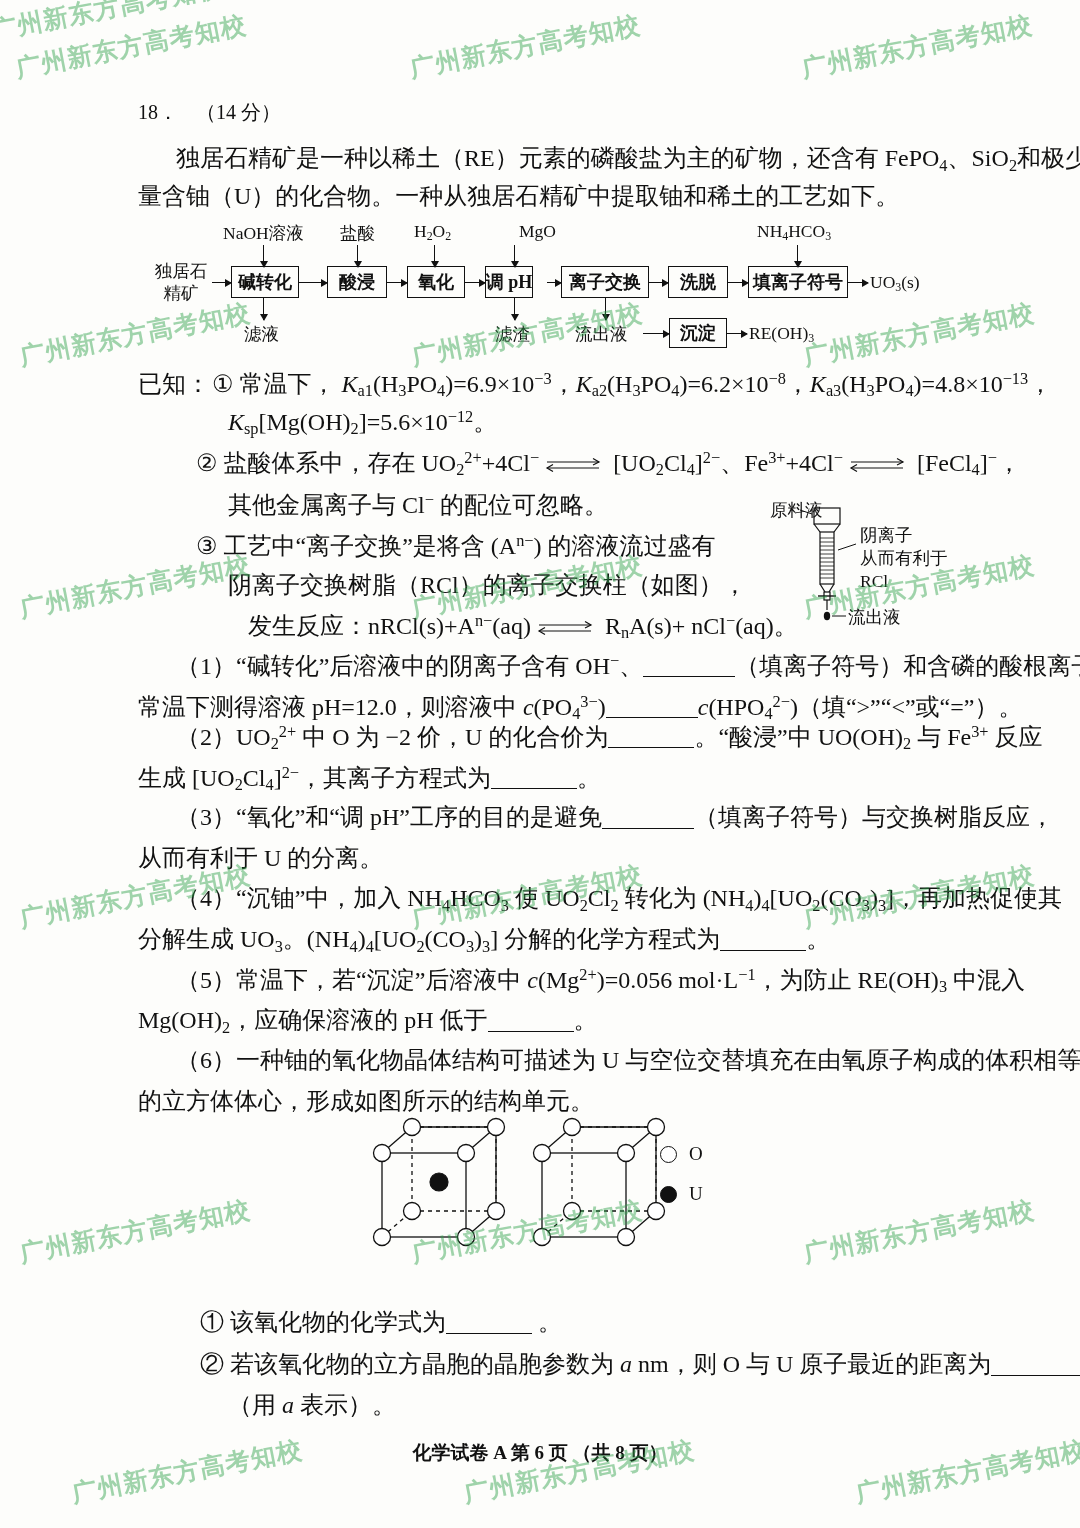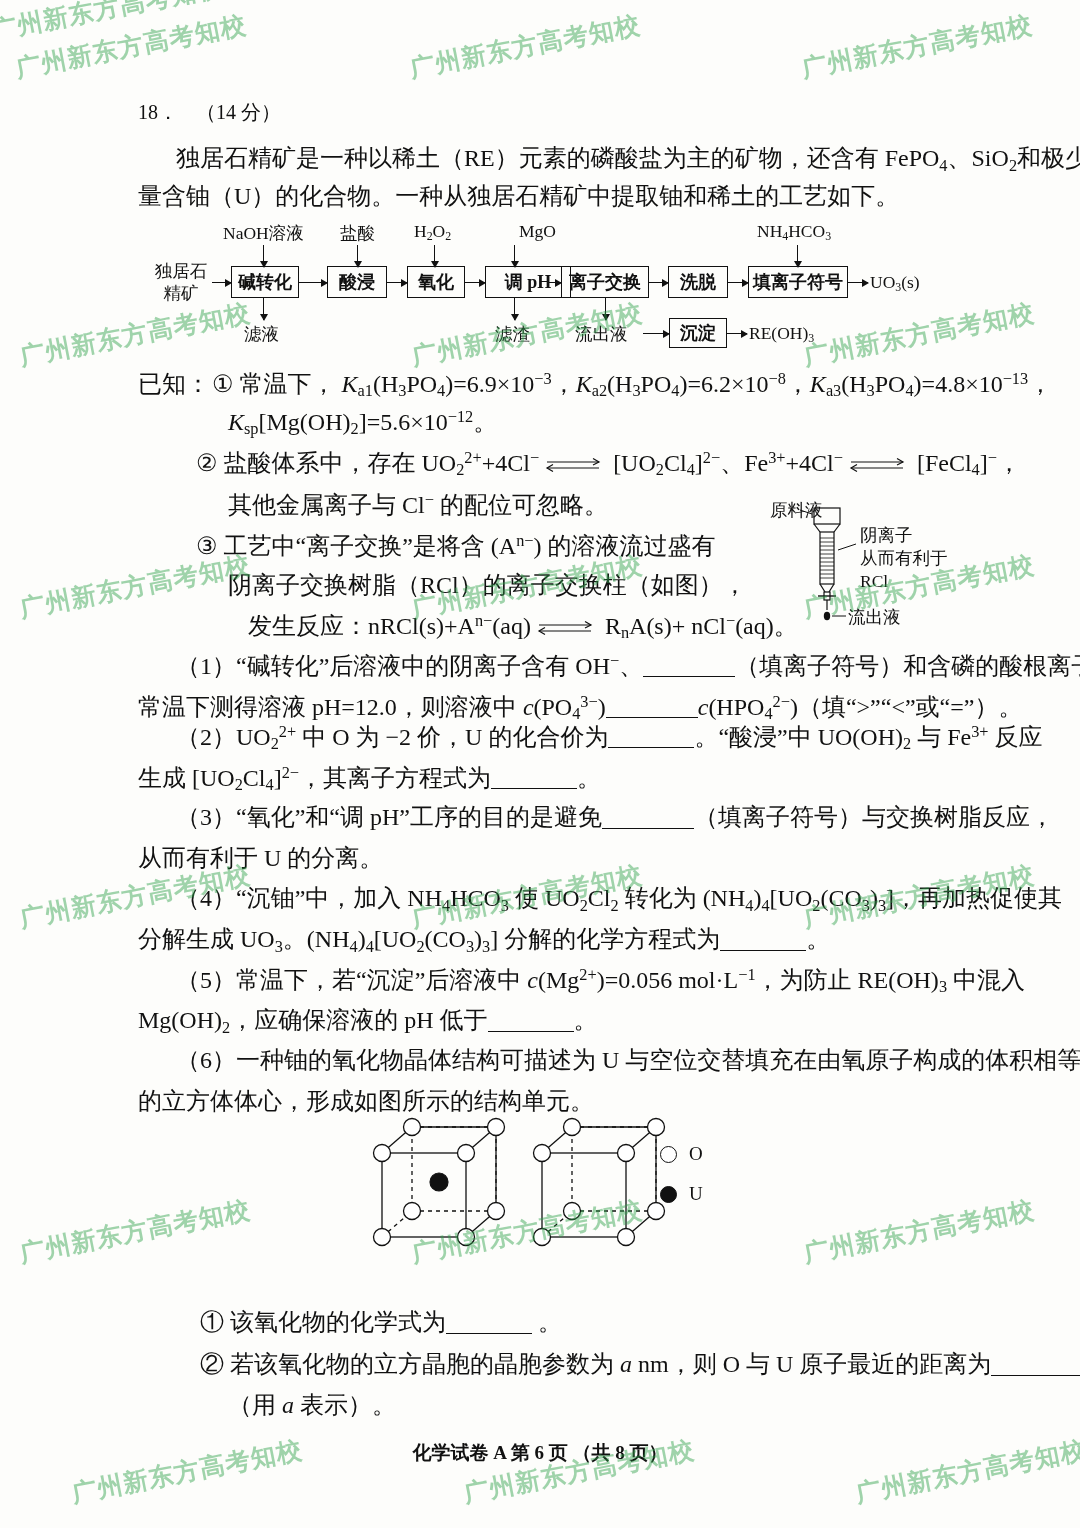--- a/index.html
+++ b/index.html
@@ -233,21 +233,21 @@
 
     <div class="fbox" style="left:231px;top:266px;width:68px;height:32px;font-weight:bold;">碱转化</div>
     <div class="arrow" style="left:299px;top:282px;width:28px;"></div>
 
     <div class="fbox" style="left:327px;top:266px;width:60px;height:32px;font-weight:bold;">酸浸</div>
     <div class="arrow" style="left:387px;top:282px;width:20px;"></div>
 
     <div class="fbox" style="left:407px;top:266px;width:58px;height:32px;font-weight:bold;">氧化</div>
     <div class="arrow" style="left:465px;top:282px;width:20px;"></div>
 
-    <div class="fbox" style="left:485px;top:266px;width:86px;height:32px;font-weight:bold;">调 pH</div>
+    <div class="fbox" style="left:485px;top:266px;width:48px;height:32px;font-weight:bold;">调 pH</div>
     <div class="arrow" style="left:547px;top:282px;width:14px;"></div>
 
     <div class="fbox" style="left:561px;top:266px;width:88px;height:32px;font-weight:bold;">离子交换</div>
     <div class="arrow" style="left:649px;top:282px;width:19px;"></div>
 
     <div class="fbox" style="left:668px;top:266px;width:60px;height:32px;font-weight:bold;">洗脱</div>
     <div class="arrow" style="left:728px;top:282px;width:20px;"></div>
 
     <div class="fbox" style="left:748px;top:266px;width:100px;height:32px;font-weight:bold;">填离子符号</div>
     <div class="arrow" style="left:848px;top:282px;width:20px;"></div>

